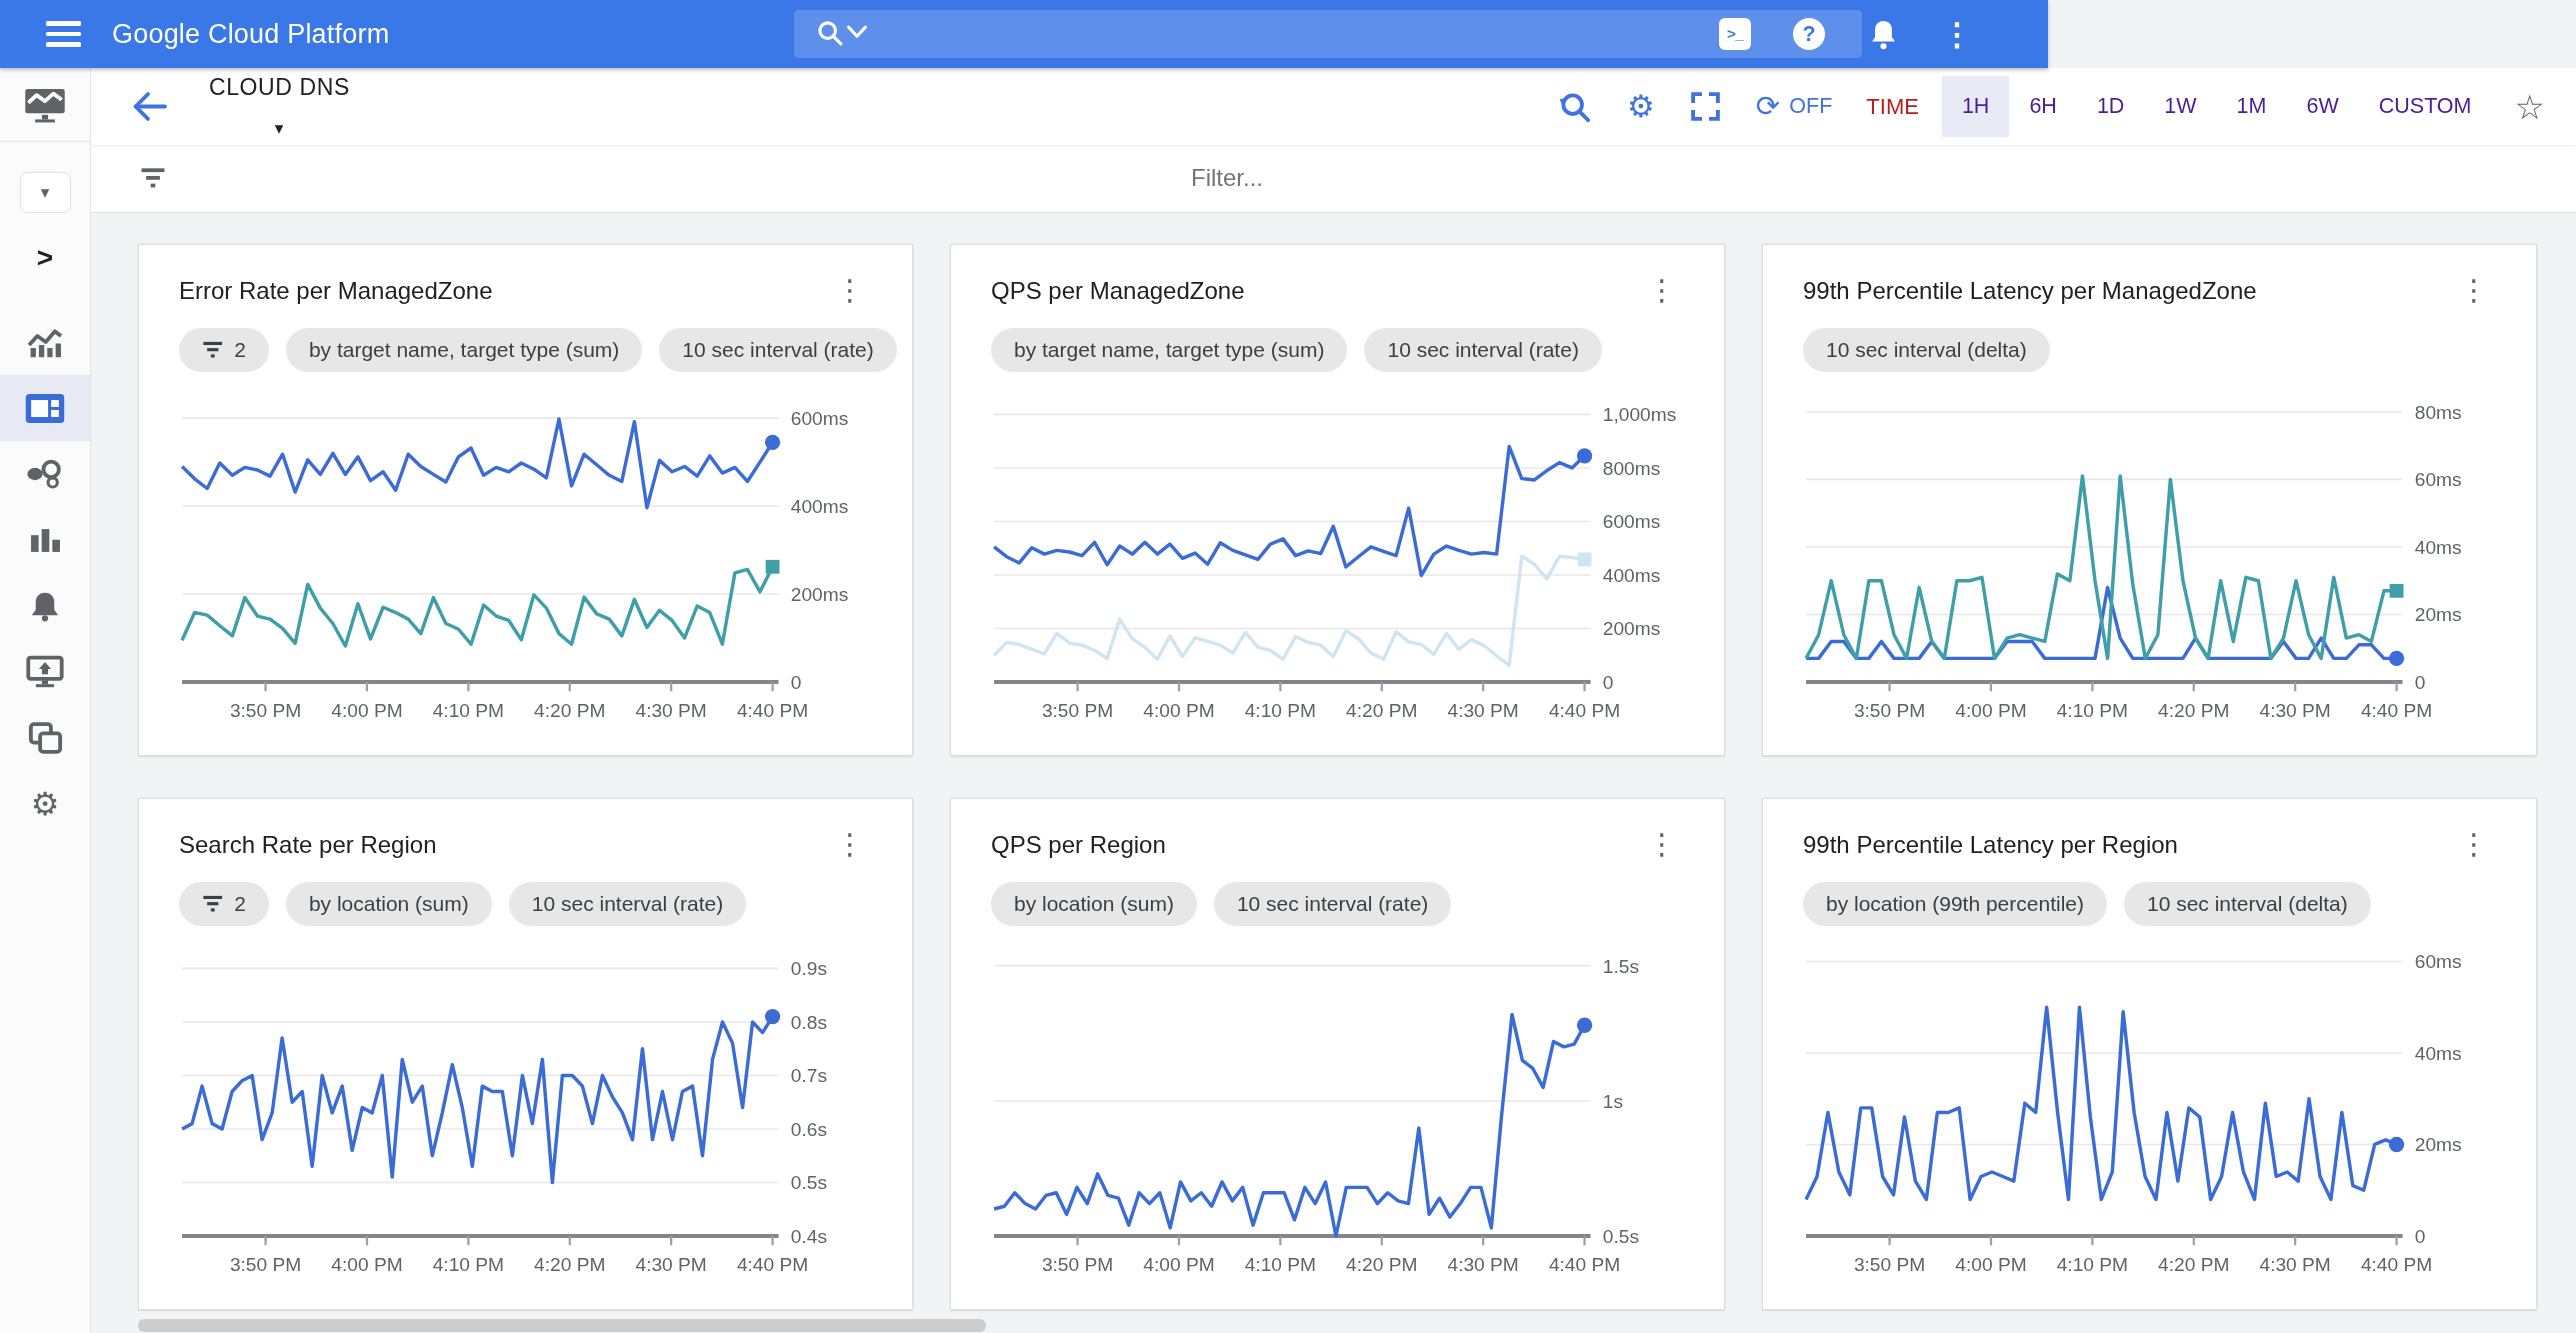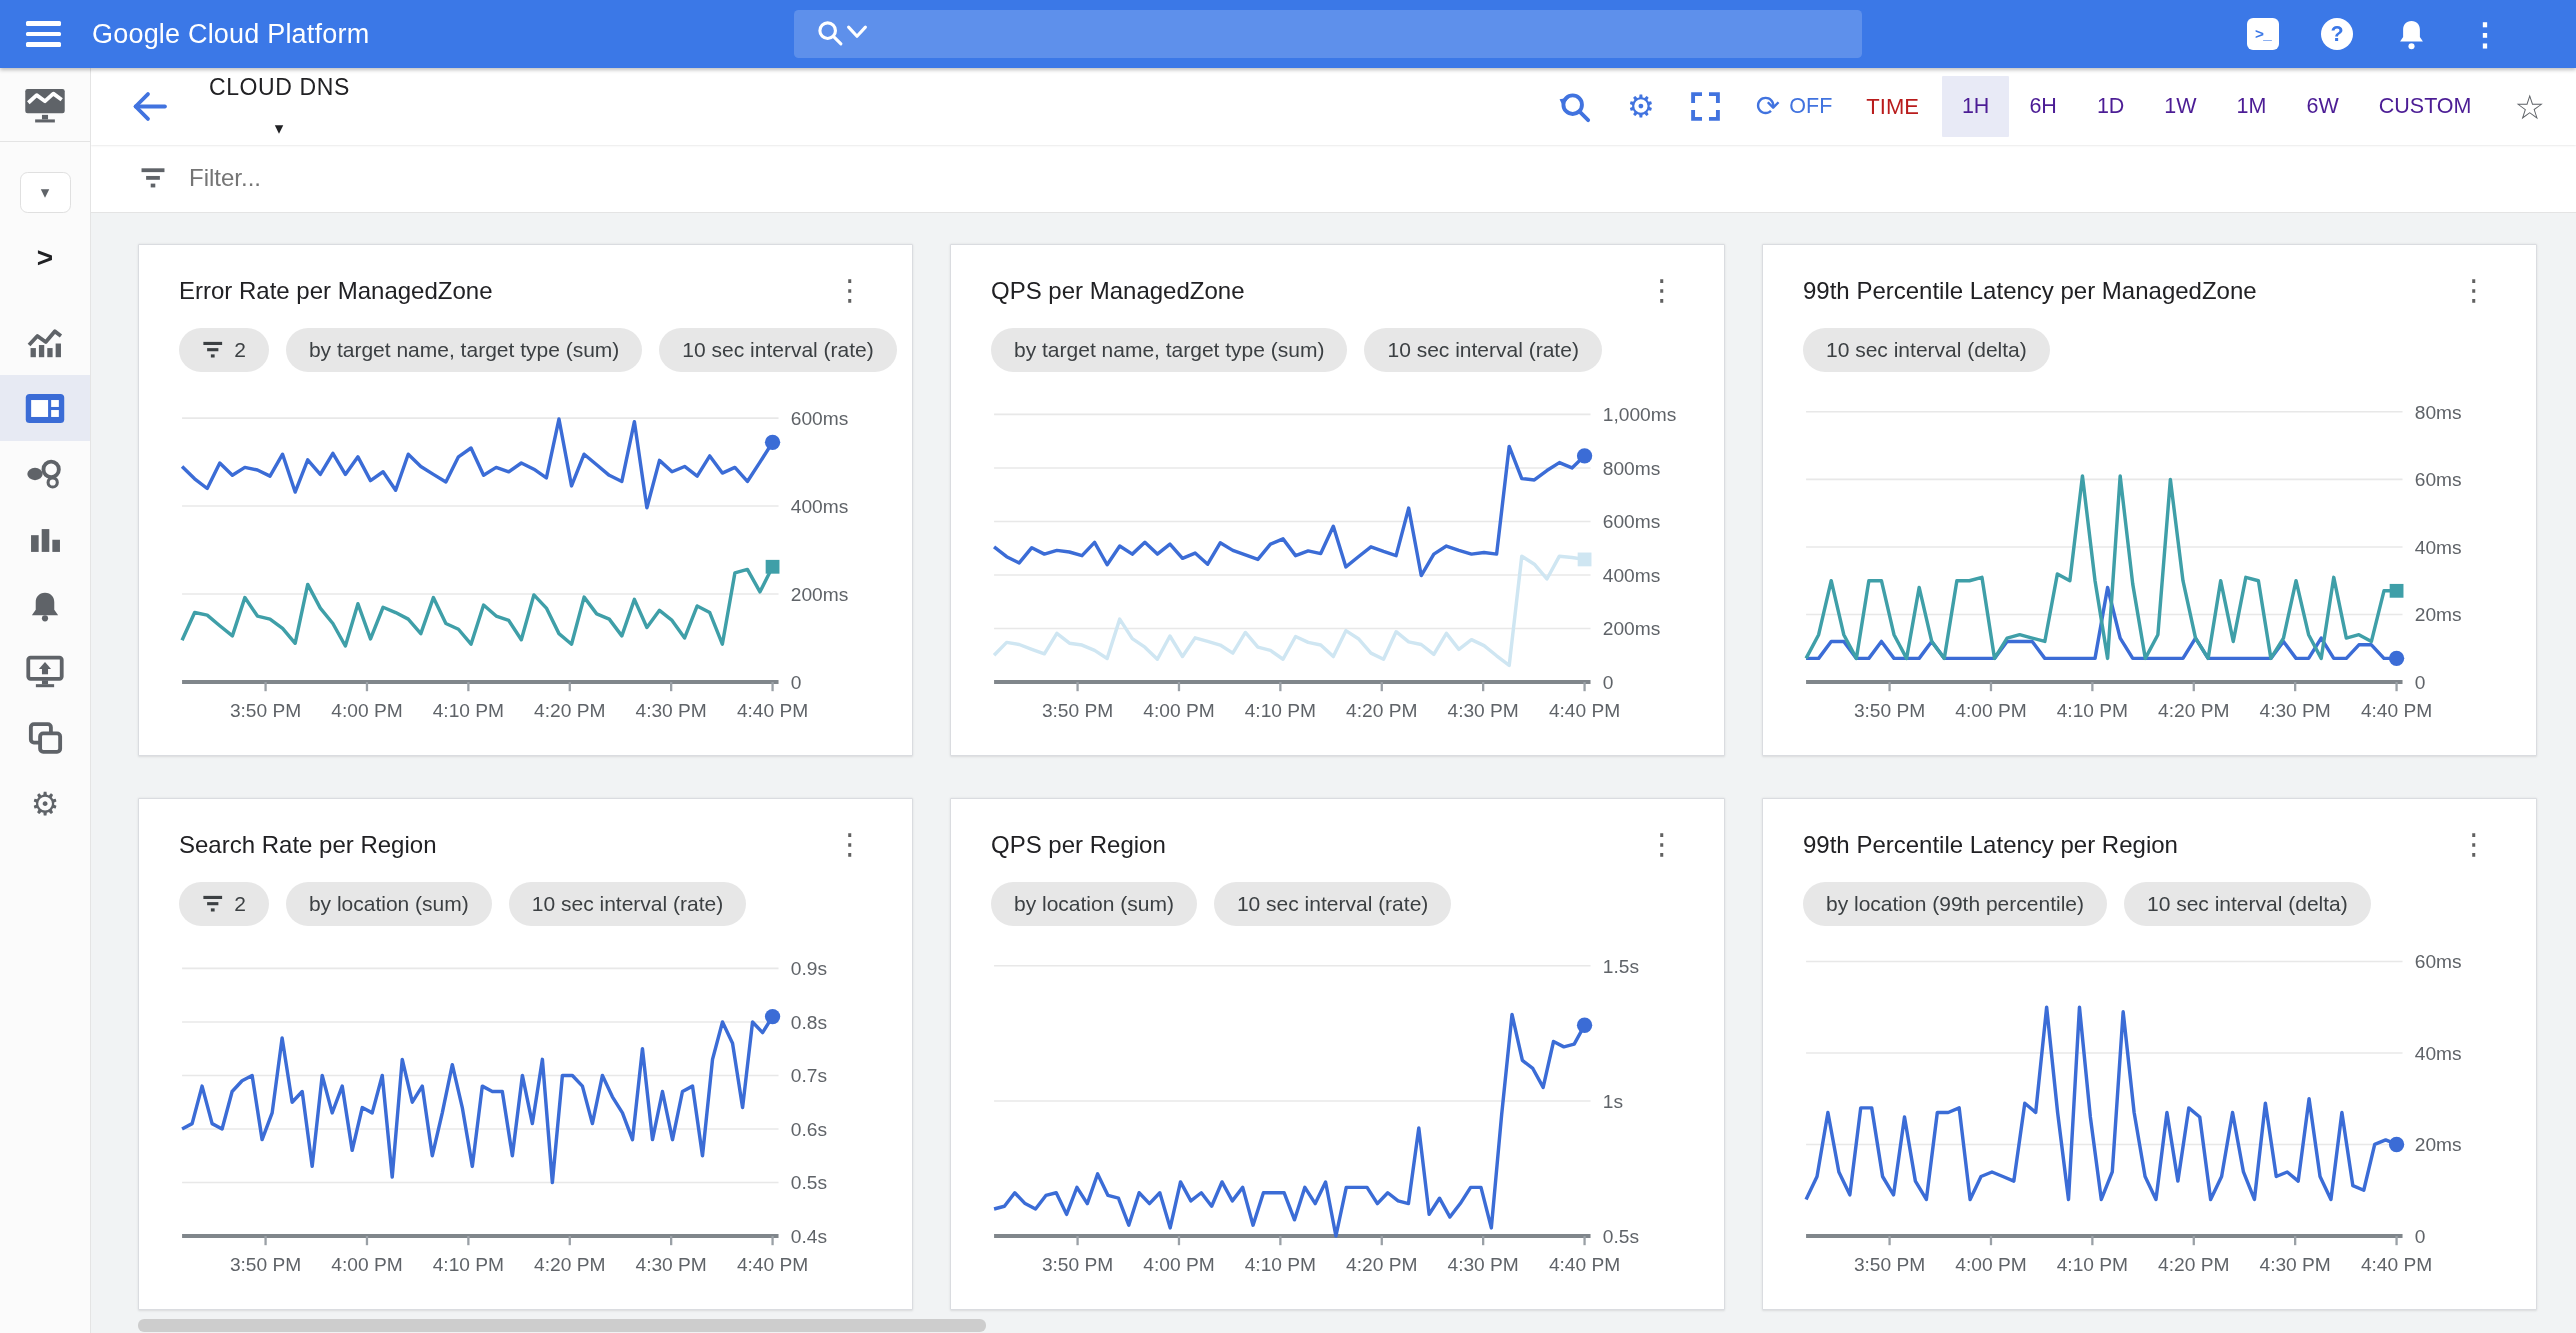--- a/index.html
+++ b/index.html
@@ -1,22 +1,22 @@
 <!DOCTYPE html>
 <html style="font-size:12.3px"><head>
 <meta charset="utf-8">
 <style>
   * { margin:0; padding:0; box-sizing:border-box; }
   html,body { width:2576px; height:1333px; overflow:hidden;
     font-family:"Liberation Sans", sans-serif; background:#f1f3f4; }
 
   
-  .app-header { position:absolute; left:0; top:0; width:2576px; height:68px;
+  .app-header { position:absolute; left:0; top:0; width:2048px; height:68px;
     background:#3b78e7; display:flex; align-items:center; z-index:30;
-    box-shadow:0 1.5px 3.8px rgba(0,0,0,.25); }
+    box-shadow:0 1.5px 3.8px rgba(0,0,0,.25);padding-left:20px; }
   .hamburger { width:35px; height:26px; margin-left:26px; display:flex;
     flex-direction:column; justify-content:space-between; cursor:pointer; }
   .hamburger span { display:block; height:4.6px; background:#fff; border-radius:1.5px; }
   .app-title { color:#fff; font-size:27px; font-weight:400; margin-left:31px;
     letter-spacing:0.2px; white-space:nowrap; }
   .search-wrap { position:absolute; left:794px; top:10px; width:1068px; height:48px;
     background:rgba(255,255,255,.18); border-radius:4.6px; display:flex; align-items:center;
     padding:0 21.5px; }
   .search-wrap svg { flex:0 0 auto; }
   .search-input { flex:1; background:transparent; border:none; outline:none;
@@ -67,21 +67,21 @@
     border-radius:1px; cursor:pointer; }
   .time-btn.selected { background:#e8eaf6; }
   .custom-btn { margin-right:23px; }
   .star-gly { font-size:34px; color:#5f6368; cursor:pointer; line-height:1; }
 
   
   .filter-row { position:absolute; left:91px; top:144px; width:2485px; height:69px;
     background:#fff; border-bottom:0.8px solid #e4e4e4; display:flex; align-items:center; }
   .filter-row svg { margin-left:49px; }
   .filter-input { border:none; outline:none; font-size:24px; color:#3c4043;
-    margin-left:23px; width:1074px; font-family:inherit; background:transparent; }
+    margin-left:23px; width:1074px; font-family:inherit; background:transparent;text-align:right; }
   .filter-input::placeholder { color:#757575; opacity:1; }
 
   
   .grid { position:absolute; left:138px; top:244px; display:grid;
     grid-template-columns:repeat(3,775px); grid-auto-rows:512px; column-gap:37px;
     row-gap:42px; }
   .card { background:#fff; border:0.8px solid #dadce0; border-radius:1px;
     box-shadow:0 0.8px 2.3px rgba(0,0,0,.10); padding:32px 40px 15.3px 40px; }
   .card-head { display:flex; align-items:flex-start; }
   .card-title { font-size:24px; color:#212124; font-weight:400; }

